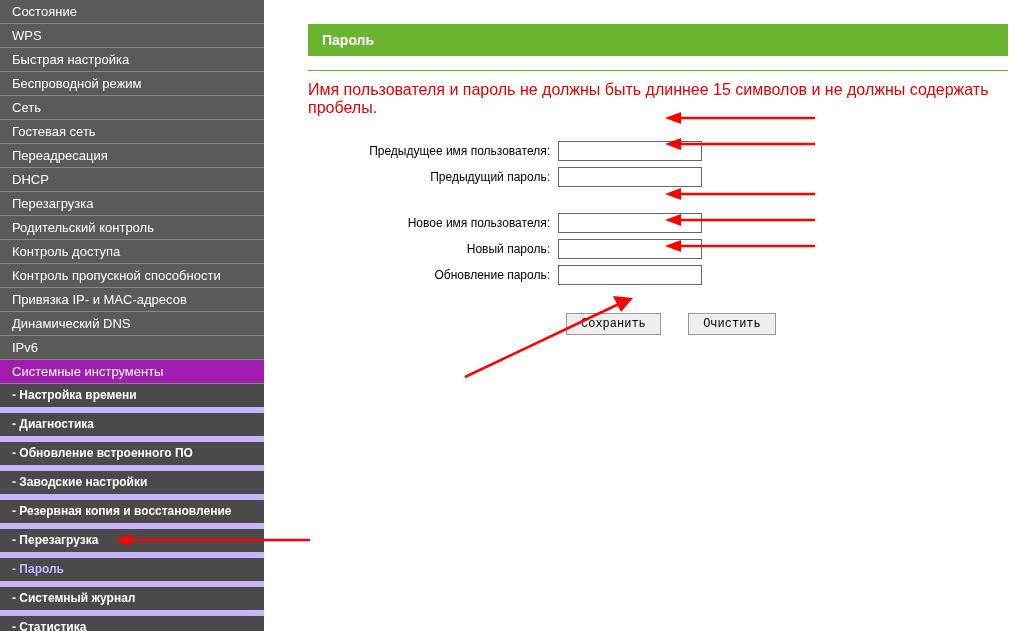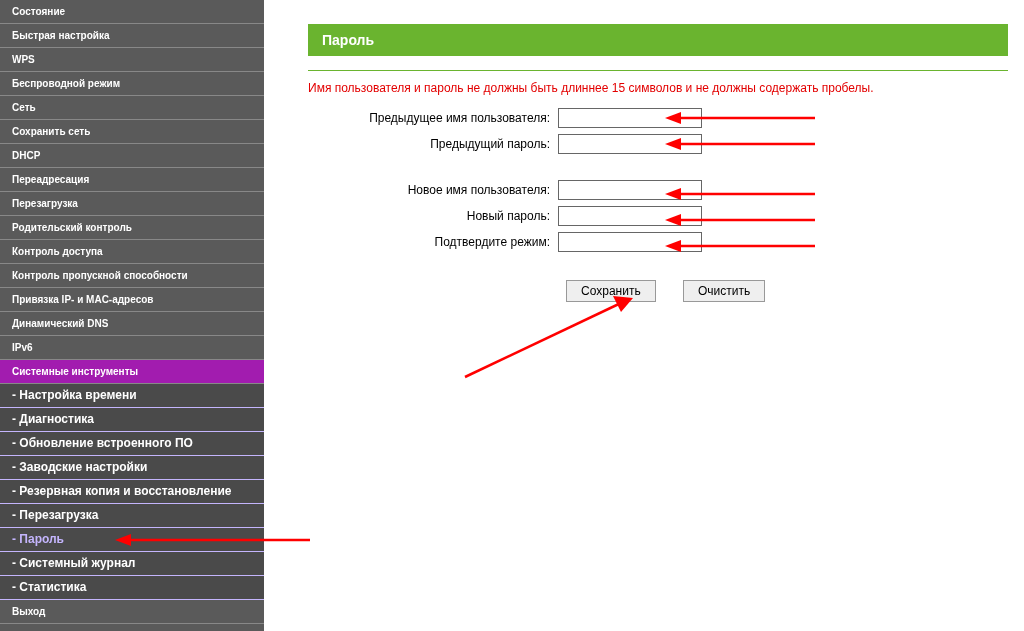--- a/index.html
+++ b/index.html
@@ -14,34 +14,34 @@
   }
   .container { display: flex; height: 100%; }
   .sidebar {
     width: 264px;
     background: #5a5a5a;
     display: flex;
     flex-direction: column;
   }
   .menu-item {
     color: #fff;
-    font-weight: bold;
+    font-weight: normal;
     padding: 5px 8px 5px 12px;
     border-bottom: 1px solid #888;
     cursor: pointer;
-    font-size: 10px;
+    font-size: 13px;
     line-height: 13px;
     background: #5a5a5a;
   }
   .menu-item.active { background: #a21caf; }
   .menu-sub {
     color: #fff;
     font-weight: bold;
     padding: 5px 8px 5px 12px;
-    border-bottom: 1px solid #c4b5fd;
+    border-bottom: 6px solid #c4b5fd;
     cursor: pointer;
     font-size: 12px;
     line-height: 13px;
     background: #4a4a4a;
   }
   .menu-sub.active { color: #c4b5fd; }
   .content {
     flex: 1;
     padding: 0 0 0 44px;
     position: relative;
@@ -56,22 +56,22 @@
     width: 700px;
   }
   .divider {
     border: none;
     border-top: 1px solid #6ab42f;
     margin: 14px 0 10px 0;
     width: 700px;
   }
   .warning {
     color: #e30000;
-    font-size: 12px;
-    margin-bottom: 13px;
+    font-size: 16px;
+    margin-bottom: 24px;
   }
   .form-row {
     display: flex;
     align-items: center;
     margin-bottom: 6px;
   }
   .form-label {
     width: 250px;
     text-align: right;
     font-weight: normal;
@@ -90,41 +90,41 @@
   .button-row {
     margin-top: 28px;
     margin-left: 258px;
   }
   .btn {
     background: #efefef;
     border: 1px solid #999;
     padding: 3px 14px;
     font-size: 12px;
     cursor: pointer;
-    font-family: Liberation Sans, sans-serif;
+    font-family: Liberation Mono, monospace;
   }
   .btn + .btn { margin-left: 24px; }
 
   .arrow { position: absolute; z-index: 10; }
   .arrow-line { stroke: #f00; stroke-width: 2.5; fill: none; }
   .arrow-head { fill: #f00; }
 </style>
 </head>
 <body>
 
 <div class="container">
   <div class="sidebar">
     <div class="menu-item">Состояние</div>
+    <div class="menu-item">WPS</div>
     <div class="menu-item">Быстрая настройка</div>
-    <div class="menu-item">WPS</div>
     <div class="menu-item">Беспроводной режим</div>
     <div class="menu-item">Сеть</div>
-    <div class="menu-item">Сохранить сеть</div>
+    <div class="menu-item">Гостевая сеть</div>
+    <div class="menu-item">Переадресация</div>
     <div class="menu-item">DHCP</div>
-    <div class="menu-item">Переадресация</div>
     <div class="menu-item">Перезагрузка</div>
     <div class="menu-item">Родительский контроль</div>
     <div class="menu-item">Контроль доступа</div>
     <div class="menu-item">Контроль пропускной способности</div>
     <div class="menu-item">Привязка IP- и MAC-адресов</div>
     <div class="menu-item">Динамический DNS</div>
     <div class="menu-item">IPv6</div>
     <div class="menu-item active">Системные инструменты</div>
     <div class="menu-sub">- Настройка времени</div>
     <div class="menu-sub">- Диагностика</div>
@@ -156,21 +156,21 @@
 
     <div class="form-row">
       <div class="form-label">Новое имя пользователя:</div>
       <input class="form-input" type="text" style="">
     </div>
     <div class="form-row">
       <div class="form-label">Новый пароль:</div>
       <input class="form-input" type="password" style="">
     </div>
     <div class="form-row">
-      <div class="form-label">Подтвердите режим:</div>
+      <div class="form-label">Обновление пароль:</div>
       <input class="form-input" type="password" style="">
     </div>
 
     <div class="button-row">
       <button class="btn">Сохранить</button>
       <button class="btn">Очистить</button>
     </div>
   </div>
 </div>
 

